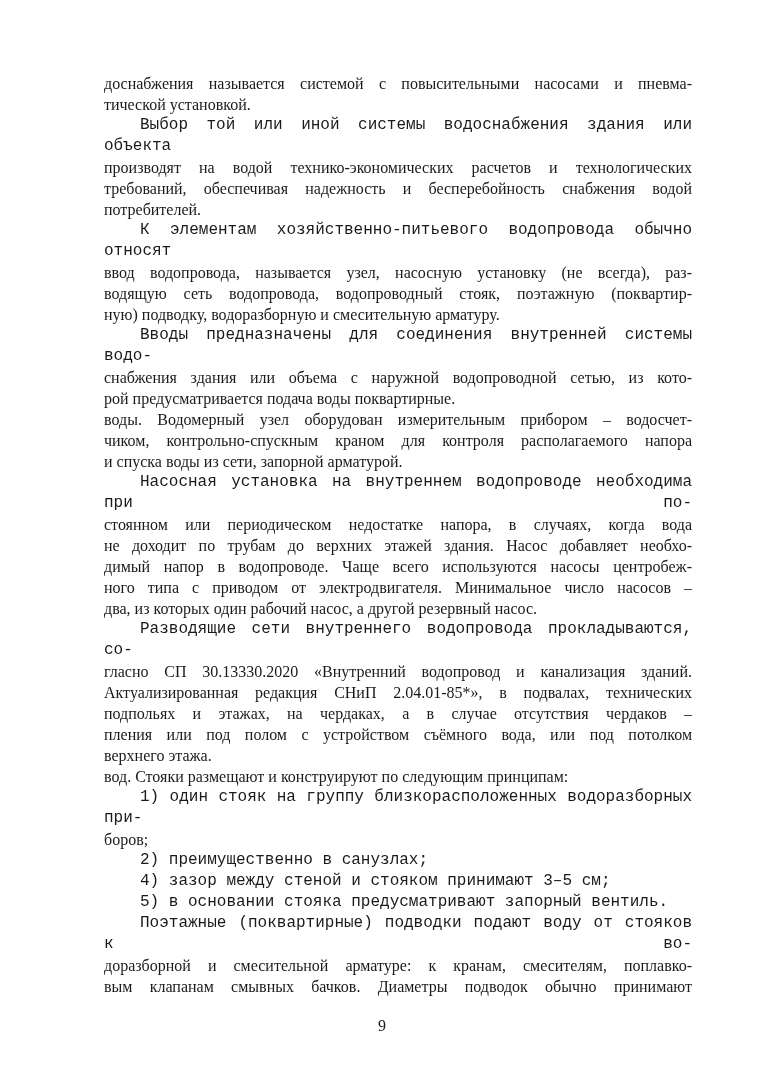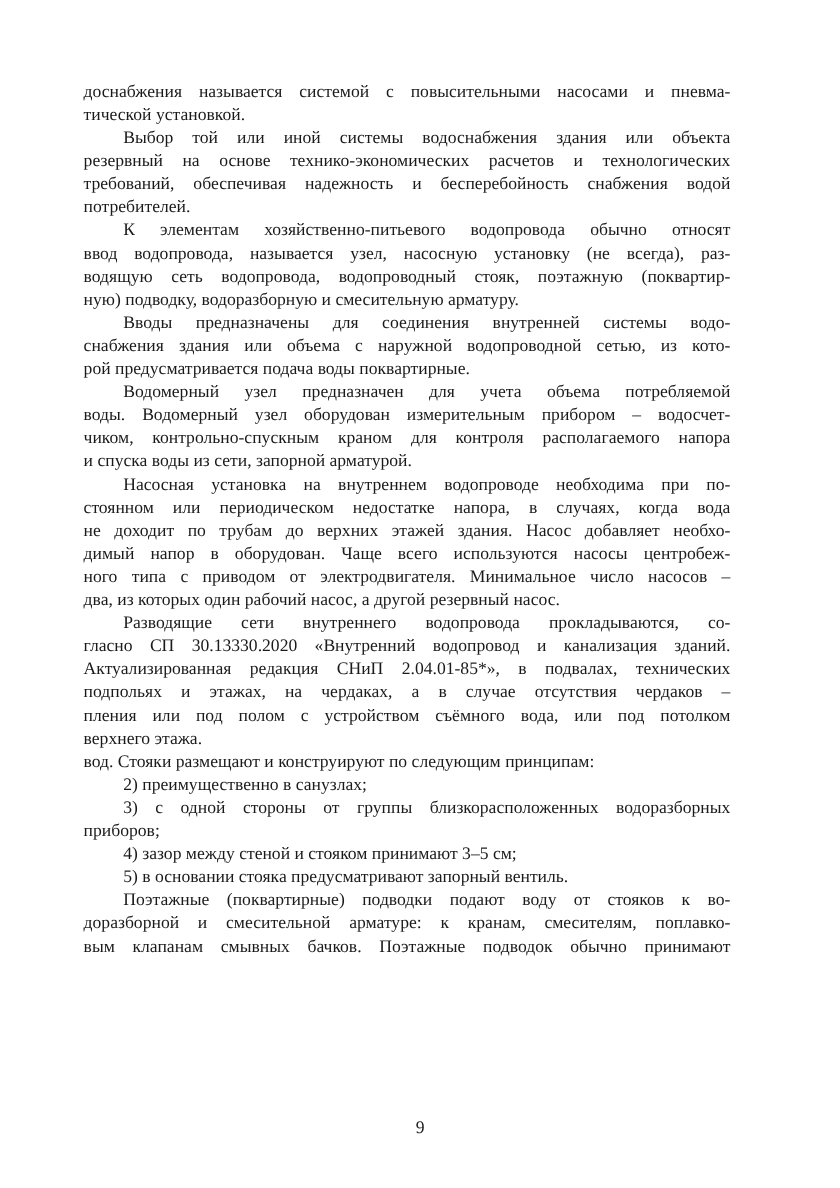--- a/index.html
+++ b/index.html
@@ -8,30 +8,30 @@
     width: 764px;
     height: 1080px;
     margin: 0 auto;
     background: #ffffff;
     font-family: "Liberation Serif", "DejaVu Serif", serif;
     color: #1a1a1a;
     overflow: hidden;
   }
   .column {
     position: absolute;
-    left: 76px;
+    left: 104px;
     top: 73px;
     width: 588px;
     font-size: 16px;
     line-height: 21px;
   }
   .para { margin: 0; padding: 0; }
   .ln { display: block; }
   .j  { text-align: justify; text-align-last: justify; }
-  .ind { text-indent: 36px; }
+  .ind { text-indent: 36px; font-family: Liberation Mono, monospace; }
   .heading {
     margin: 17px 0 23px 0;
     font-size: 17px;
     line-height: 22px;
     font-weight: 700;
     text-indent: 36px;
   }
   .pageno {
     position: absolute;
     left: 88px;
@@ -48,88 +48,87 @@
 <div class="page">
   <div class="column">
 
     <div class="para">
       <span class="ln j">доснабжения называется системой с повысительными насосами и пневма-</span>
       <span class="ln">тической установкой.</span>
     </div>
 
     <div class="para">
       <span class="ln j ind">Выбор той или иной системы водоснабжения здания или объекта</span>
-      <span class="ln j">резервный на основе технико-экономических расчетов и технологических</span>
+      <span class="ln j">производят на водой технико-экономических расчетов и технологических</span>
       <span class="ln j">требований, обеспечивая надежность и бесперебойность снабжения водой</span>
       <span class="ln">потребителей.</span>
     </div>
 
 
     <div class="para">
       <span class="ln j ind">К элементам хозяйственно-питьевого водопровода обычно относят</span>
       <span class="ln j">ввод водопровода, называется узел, насосную установку (не всегда), раз-</span>
       <span class="ln j">водящую сеть водопровода, водопроводный стояк, поэтажную (поквартир-</span>
       <span class="ln">ную) подводку, водоразборную и смесительную арматуру.</span>
     </div>
 
     <div class="para">
       <span class="ln j ind">Вводы предназначены для соединения внутренней системы водо-</span>
       <span class="ln j">снабжения здания или объема с наружной водопроводной сетью, из кото-</span>
       <span class="ln">рой предусматривается подача воды поквартирные.</span>
     </div>
 
     <div class="para">
-      <span class="ln j ind">Водомерный узел предназначен для учета объема потребляемой</span>
       <span class="ln j">воды. Водомерный узел оборудован измерительным прибором – водосчет-</span>
       <span class="ln j">чиком, контрольно-спускным краном для контроля располагаемого напора</span>
       <span class="ln">и спуска воды из сети, запорной арматурой.</span>
     </div>
 
     <div class="para">
       <span class="ln j ind">Насосная установка на внутреннем водопроводе необходима при по-</span>
       <span class="ln j">стоянном или периодическом недостатке напора, в случаях, когда вода</span>
       <span class="ln j">не доходит по трубам до верхних этажей здания. Насос добавляет необхо-</span>
-      <span class="ln j">димый напор в оборудован. Чаще всего используются насосы центробеж-</span>
+      <span class="ln j">димый напор в водопроводе. Чаще всего используются насосы центробеж-</span>
       <span class="ln j">ного типа с приводом от электродвигателя. Минимальное число насосов –</span>
       <span class="ln">два, из которых один рабочий насос, а другой резервный насос.</span>
     </div>
 
     <div class="para">
       <span class="ln j ind">Разводящие сети внутреннего водопровода прокладываются, со-</span>
       <span class="ln j">гласно СП 30.13330.2020 «Внутренний водопровод и канализация зданий.</span>
       <span class="ln j">Актуализированная редакция СНиП 2.04.01-85*», в подвалах, технических</span>
       <span class="ln j">подпольях и этажах, на чердаках, а в случае отсутствия чердаков –</span>
       <span class="ln j">пления или под полом с устройством съёмного вода, или под потолком</span>
       <span class="ln">верхнего этажа.</span>
     </div>
 
     <div class="para">
       <span class="ln">вод. Стояки размещают и конструируют по следующим принципам:</span>
     </div>
 
+    <div class="para">
+      <span class="ln j ind">1) один стояк на группу близкорасположенных водоразборных при-</span>
+      <span class="ln">боров;</span>
+    </div>
 
     <div class="para">
       <span class="ln ind">2) преимущественно в санузлах;</span>
     </div>
 
-    <div class="para">
-      <span class="ln j ind">3) с одной стороны от группы близкорасположенных водоразборных</span>
-      <span class="ln">приборов;</span>
-    </div>
 
     <div class="para">
       <span class="ln ind">4) зазор между стеной и стояком принимают 3–5 см;</span>
     </div>
 
     <div class="para">
       <span class="ln ind">5) в основании стояка предусматривают запорный вентиль.</span>
     </div>
 
     <div class="para">
       <span class="ln j ind">Поэтажные (поквартирные) подводки подают воду от стояков к во-</span>
       <span class="ln j">доразборной и смесительной арматуре: к кранам, смесителям, поплавко-</span>
-      <span class="ln j">вым клапанам смывных бачков. Поэтажные подводок обычно принимают</span>
+      <span class="ln j">вым клапанам смывных бачков. Диаметры подводок обычно принимают</span>
     </div>
 
   </div>
 
   <div class="pageno">9</div>
 </div>
 
 </body></html>

